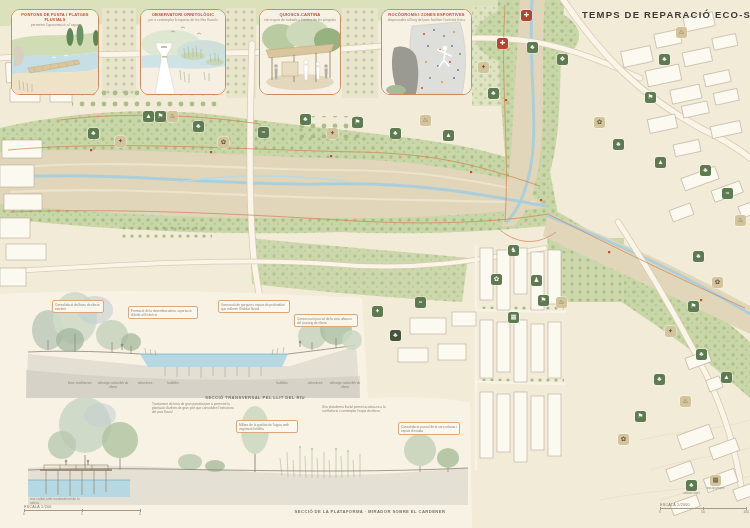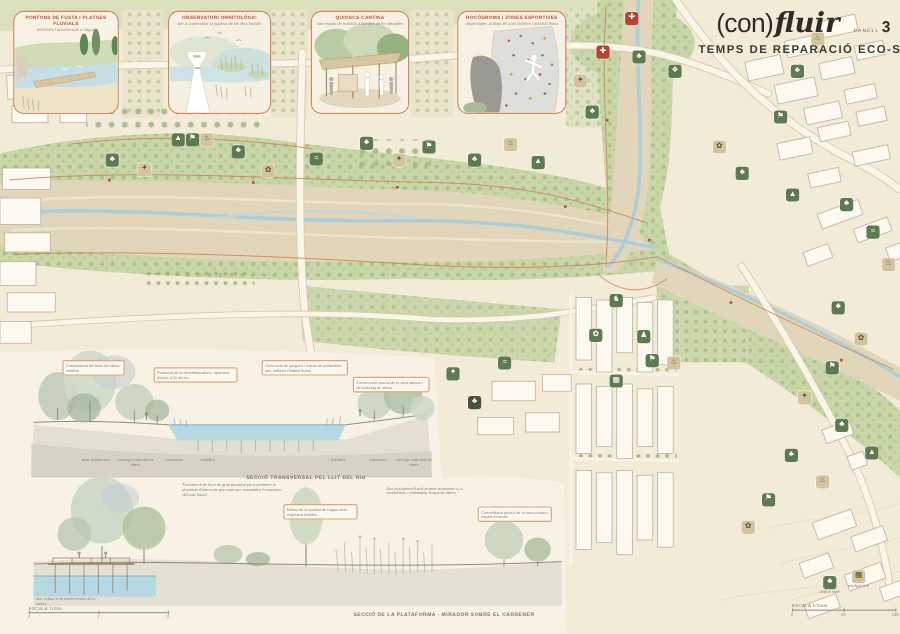--- a/index.html
+++ b/index.html
@@ -439,26 +439,20 @@
       </g>
       <ellipse cx="14" cy="80" rx="10" ry="5" fill="#a8bb98"></ellipse>
     </svg>
     <div class="inset-titles">
       <div class="inset-title">ROCÒDROMS I ZONES ESPORTIVES</div>
       <div class="inset-sub">dispersades al llarg del parc faciliten l'activitat física</div>
     </div>
   </div>
 
   <div class="brand">
-    <div class="brand-line">
-      <span class="brand-con">(con)</span>
-      <span class="brand-fluir">fluir</span>
-      <span class="brand-panell">PANELL</span>
-      <span class="brand-panell-num">3</span>
-    </div>
     <div class="brand-sub">TEMPS DE REPARACIÓ ECO-SOCIAL</div>
   </div>
 
   <div id="tile-layer">
       <div class="tile green" style="left: 88px; top: 128px;">♣</div>
       <div class="tile tan" style="left: 115px; top: 136px;">✦</div>
       <div class="tile green" style="left: 143px; top: 111px;">▲</div>
       <div class="tile green" style="left: 155px; top: 111px;">⚑</div>
       <div class="tile tan" style="left: 167px; top: 111px;">♨</div>
       <div class="tile green" style="left: 193px; top: 121px;">♣</div>

